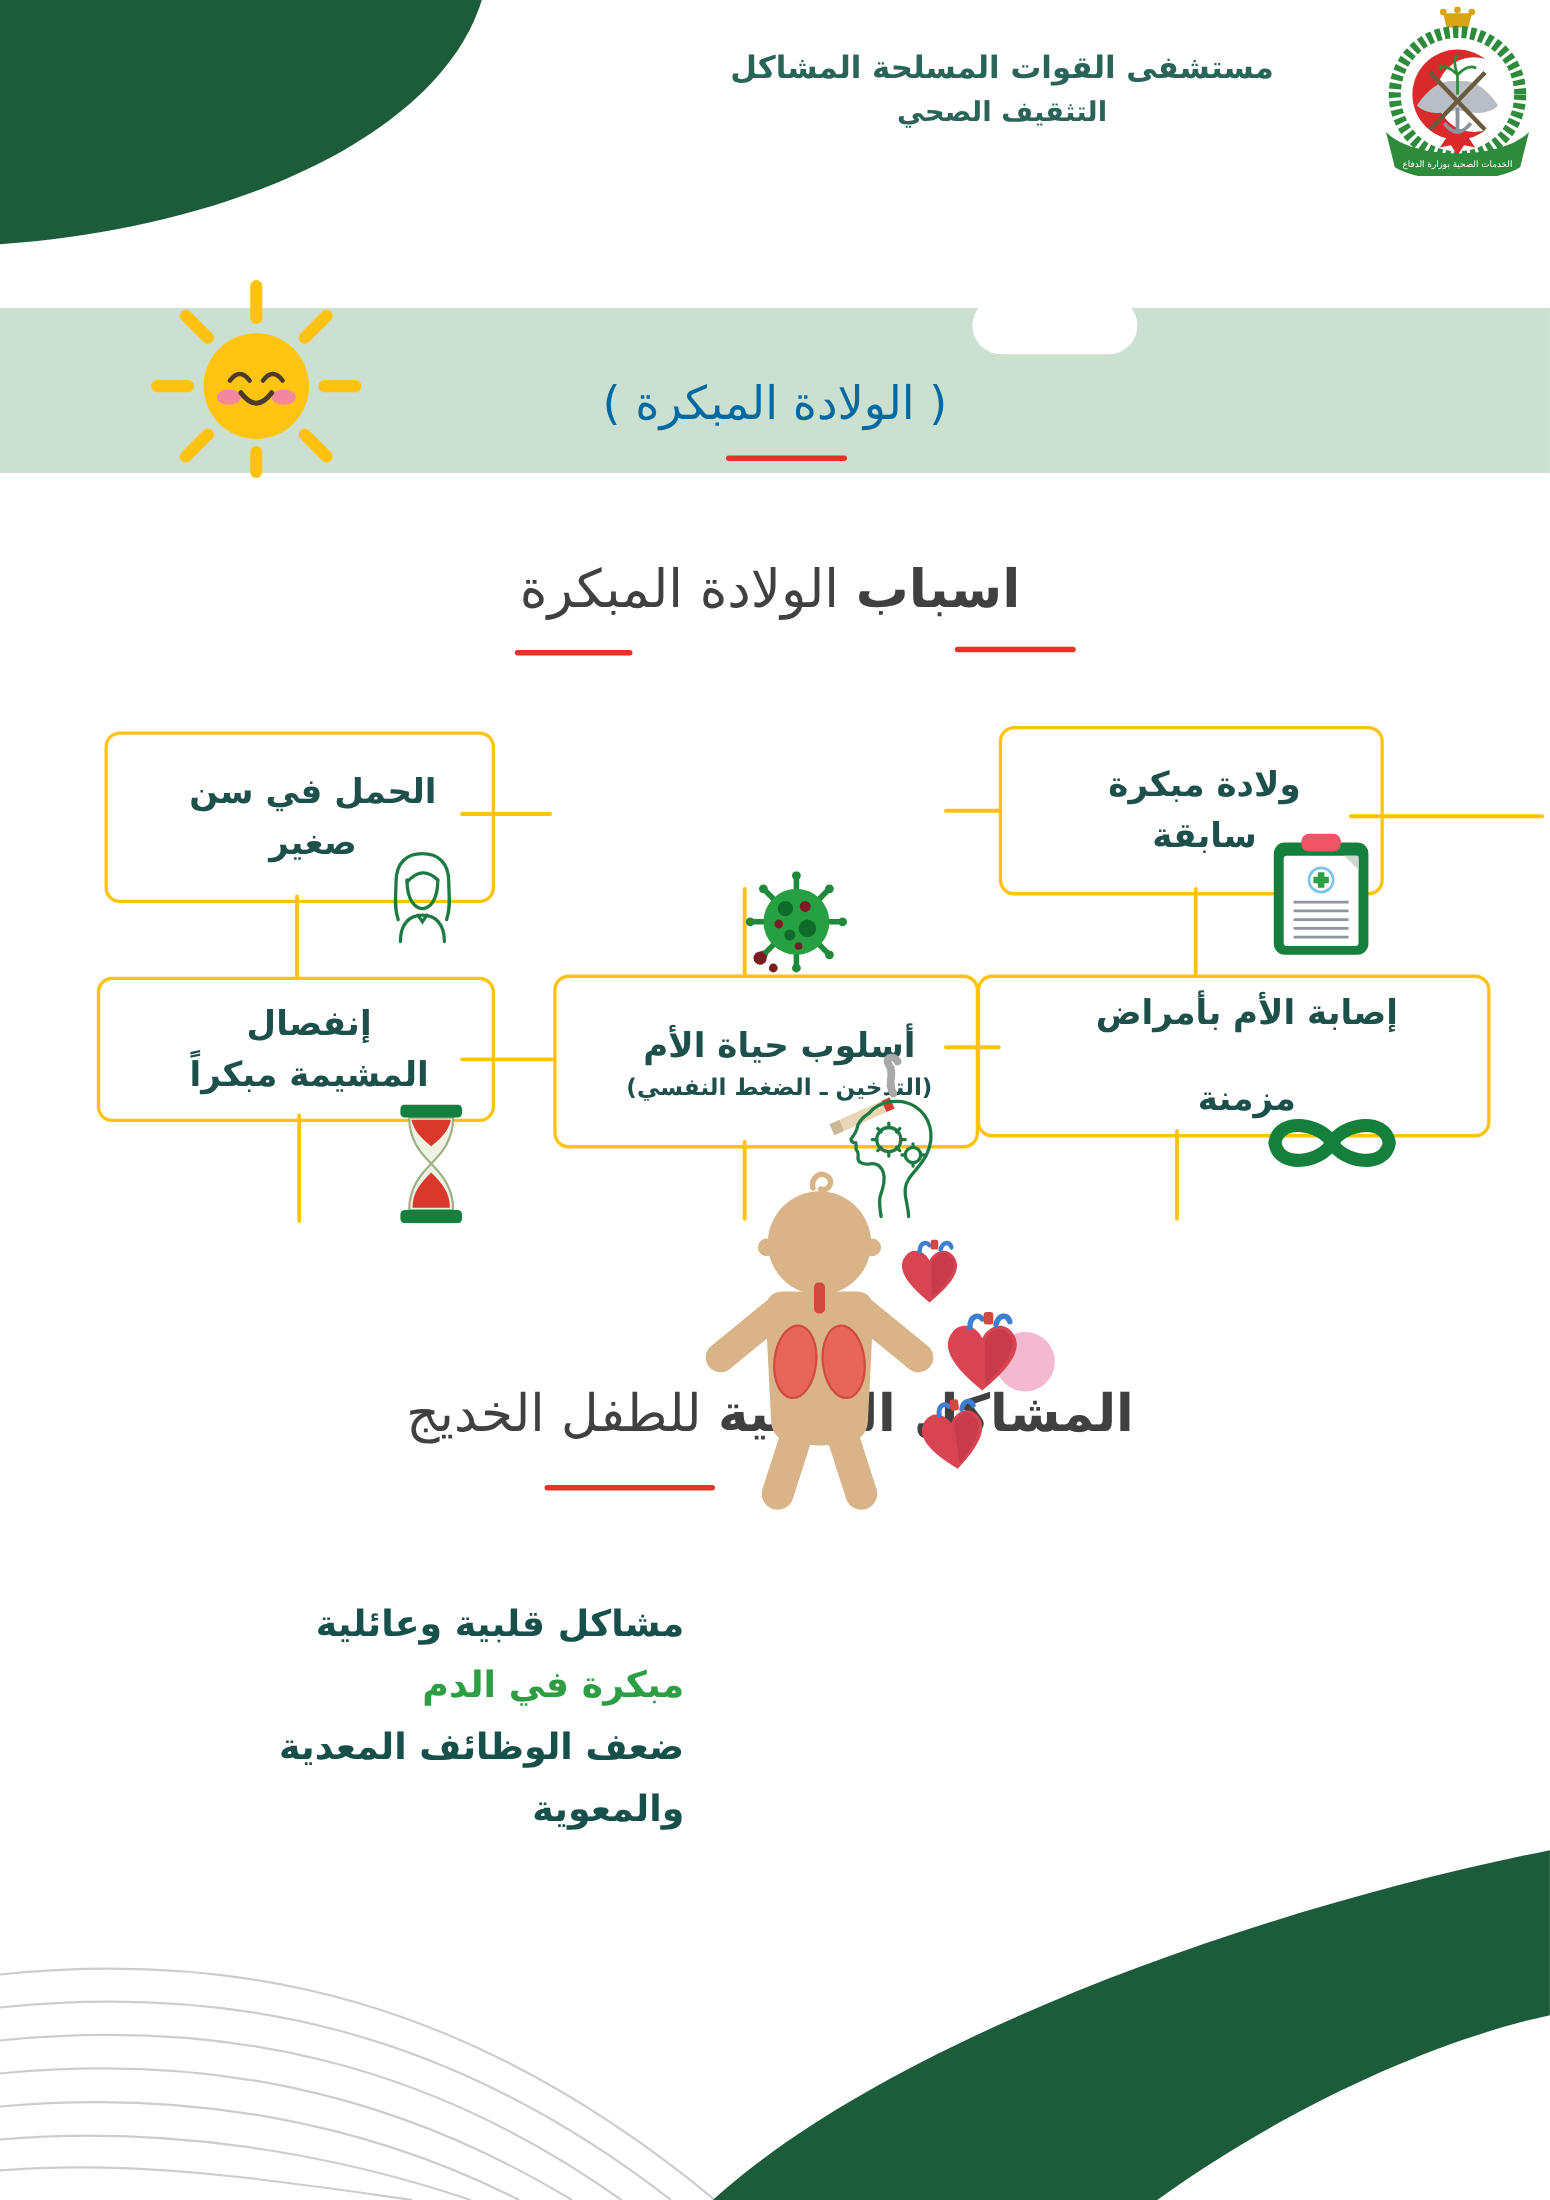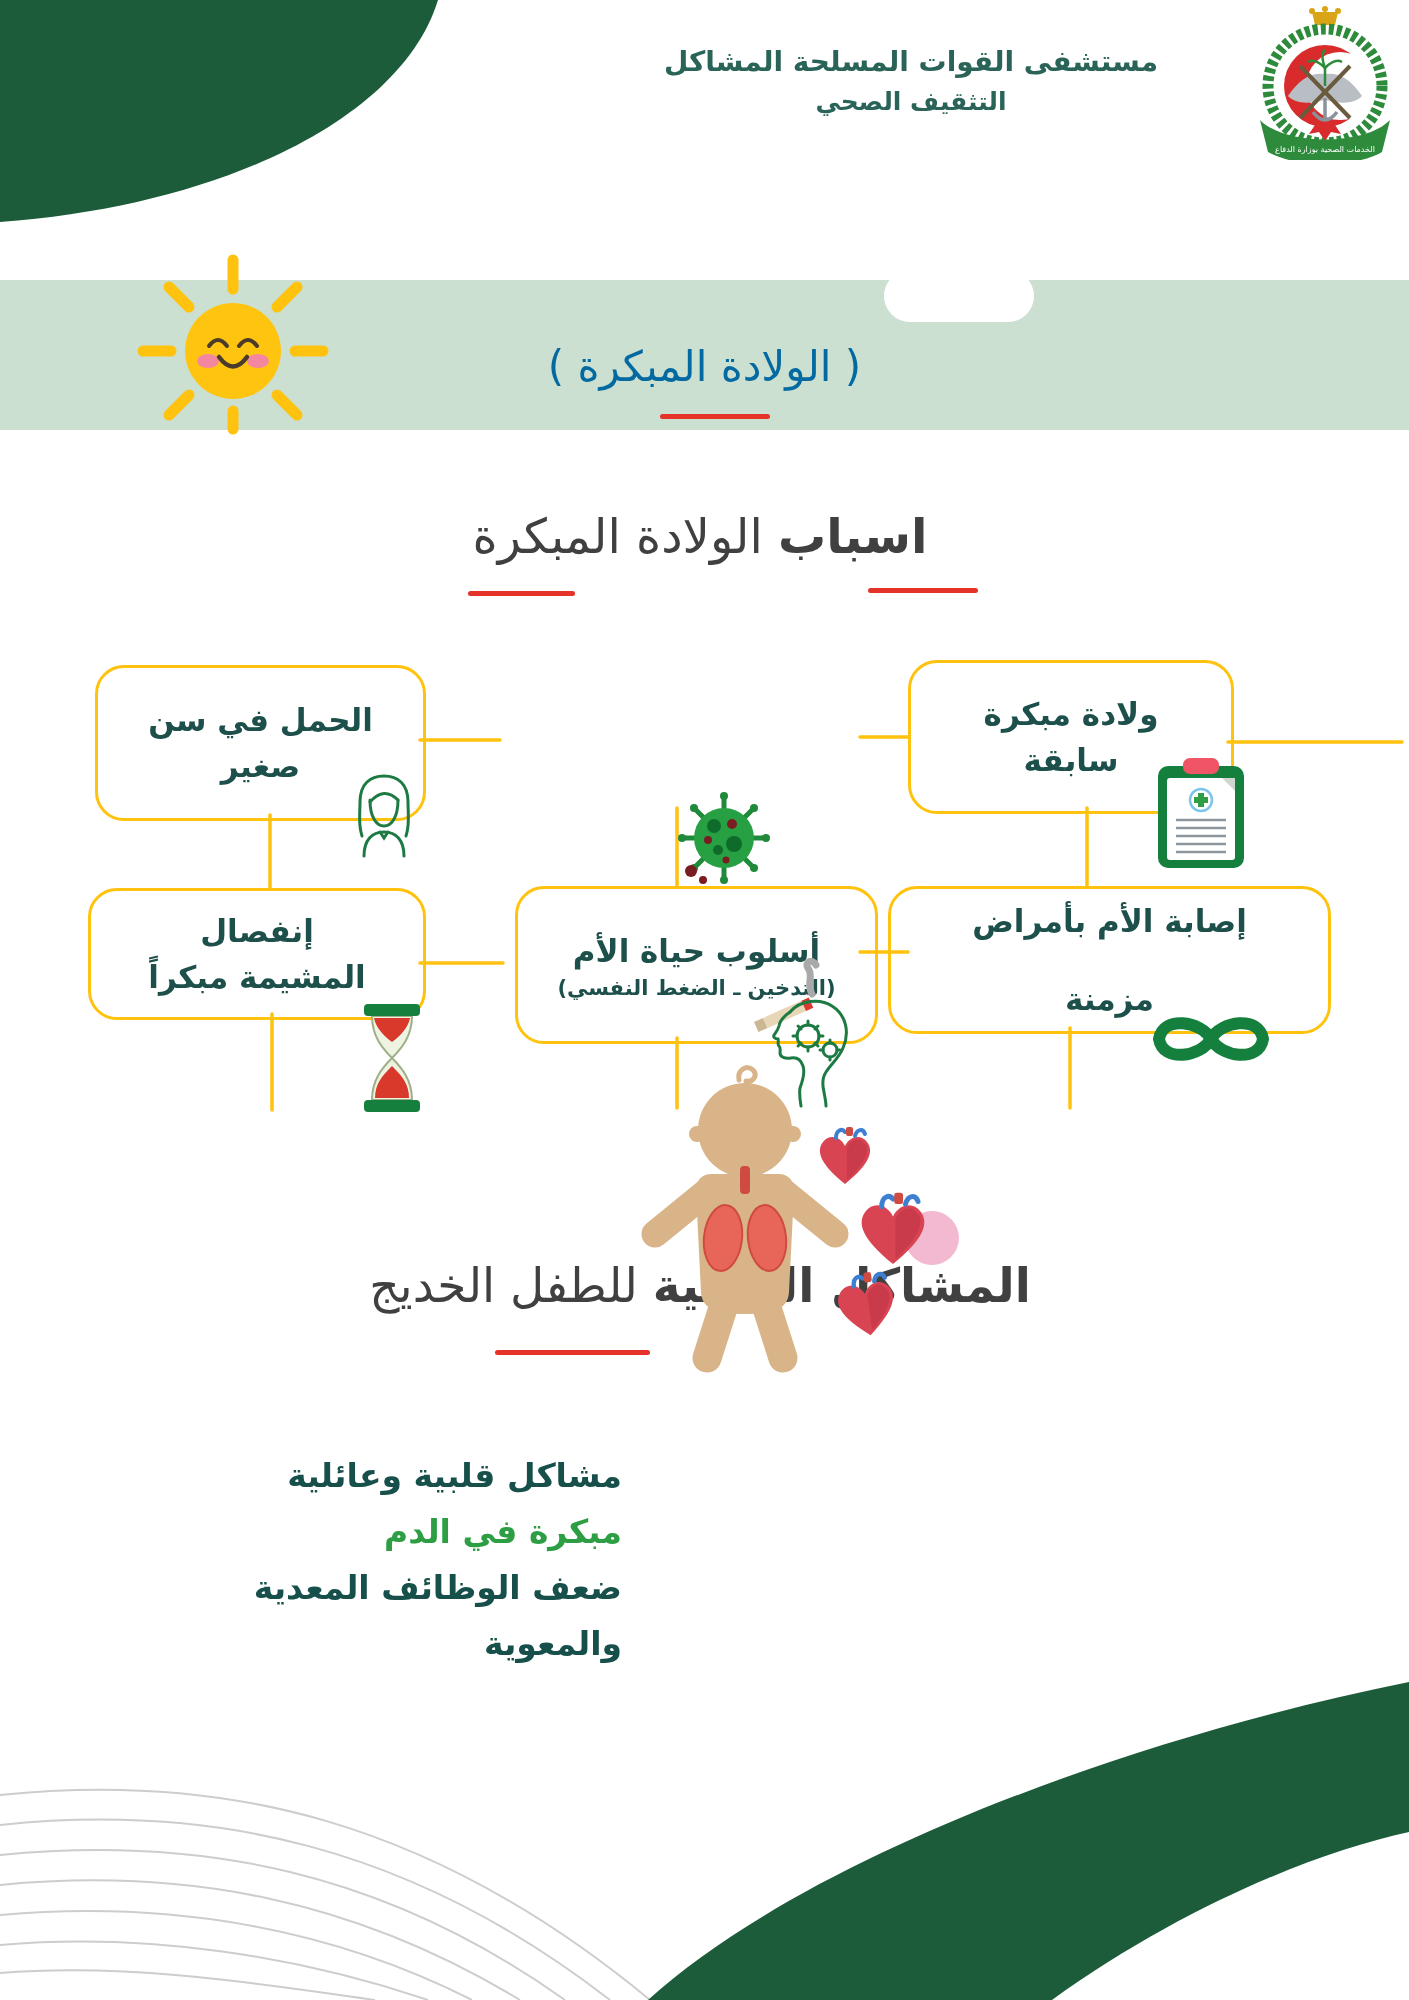--- a/index.html
+++ b/index.html
@@ -17,22 +17,22 @@
   .main-title{left:0;top:132px;width:1409px;text-align:center;direction:rtl;
               font-size:150px;font-weight:bold;line-height:1.15;
               color:transparent;-webkit-text-stroke:3.5px #1d4f4b;letter-spacing:2px;}
   .subtitle{left:0;top:342px;width:1409px;text-align:center;direction:rtl;
             font-size:42px;color:#0369a1;}
   .red-line{background:#e5332a;height:5px;border-radius:3px;}
   
   .sec-heading{left:0;width:1400px;text-align:center;direction:rtl;color:#404040;font-size:48px;}
   .sec-heading .bold{font-weight:bold;}
   
-  .bubble{border:3.5px solid #FFC20E;border-radius:29px;display:flex;flex-direction:column;
-          justify-content:center;align-items:center;direction:rtl;}
+  .bubble{border:3.5px solid #FFC20E;border-radius:14px;display:flex;flex-direction:column;
+          justify-content:center;align-items:center;direction:rtl;padding-left:24px;}
   .bl{font-size:31px;font-weight:bold;color:#1d4f4b;line-height:1.5;text-align:center;}
   .bl.small{font-size:21px;line-height:1.3;}
   
   .problems-list{left:170px;top:1448px;width:452px;text-align:right;direction:rtl;
                  font-weight:bold;font-size:33px;line-height:56px;}
   .problems-list .green{color:#2e9e44;}
   .problems-list .dark{color:#17504a;}
   svg{display:block;}
 </style>
 </head>
@@ -145,21 +145,21 @@
     <div class="bl">صغير</div>
   </div>
   <div class="abs bubble" style="left:908px;top:660px;width:320px;height:148px;">
     <div class="bl">ولادة مبكرة</div>
     <div class="bl">سابقة</div>
   </div>
   <div class="abs bubble" style="left:88px;top:888px;width:332px;height:126px;">
     <div class="bl">إنفصال</div>
     <div class="bl">المشيمة مبكراً</div>
   </div>
-  <div class="abs bubble" style="left:503px;top:886px;width:357px;height:152px;margin-left:12px;">
+  <div class="abs bubble" style="left:503px;top:886px;width:357px;height:152px;">
     <div class="bl">أسلوب حياة الأم</div>
     <div class="bl small">(التدخين ـ الضغط النفسي)</div>
   </div>
   <div class="abs bubble" style="left:888px;top:886px;width:437px;height:142px;gap:32px;">
     <div class="bl">إصابة الأم بأمراض</div>
     <div class="bl">مزمنة</div>
   </div>
 
   <svg class="abs" style="left:352px;top:772px;" width="64" height="86" viewBox="0 0 64 86">
     <g stroke="#1e7a43" stroke-width="3" fill="none" stroke-linecap="round">

